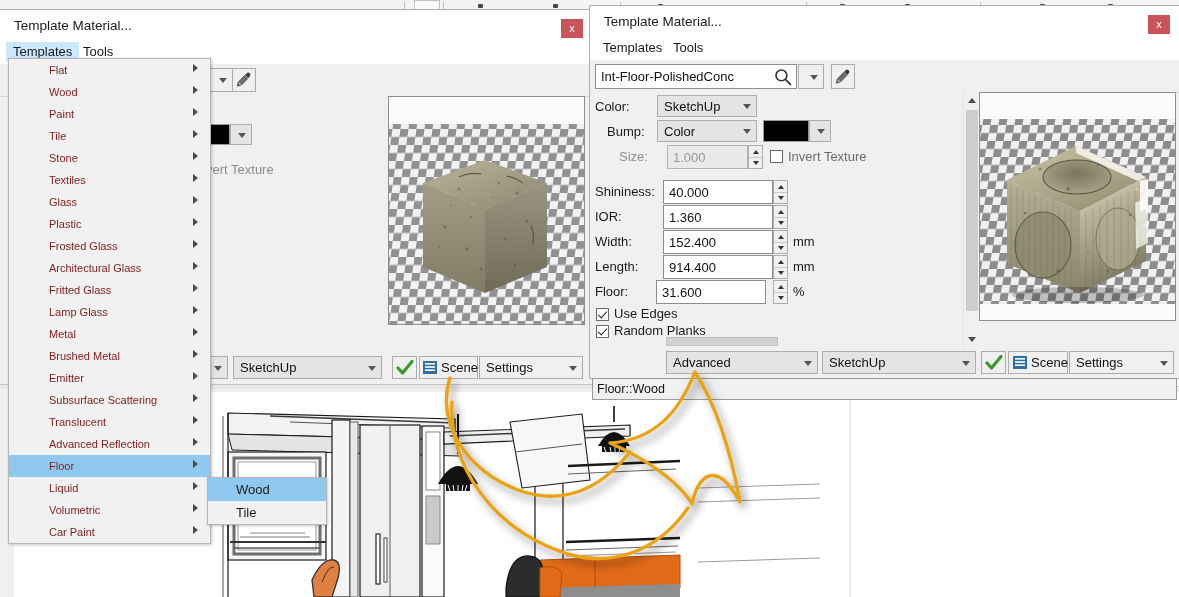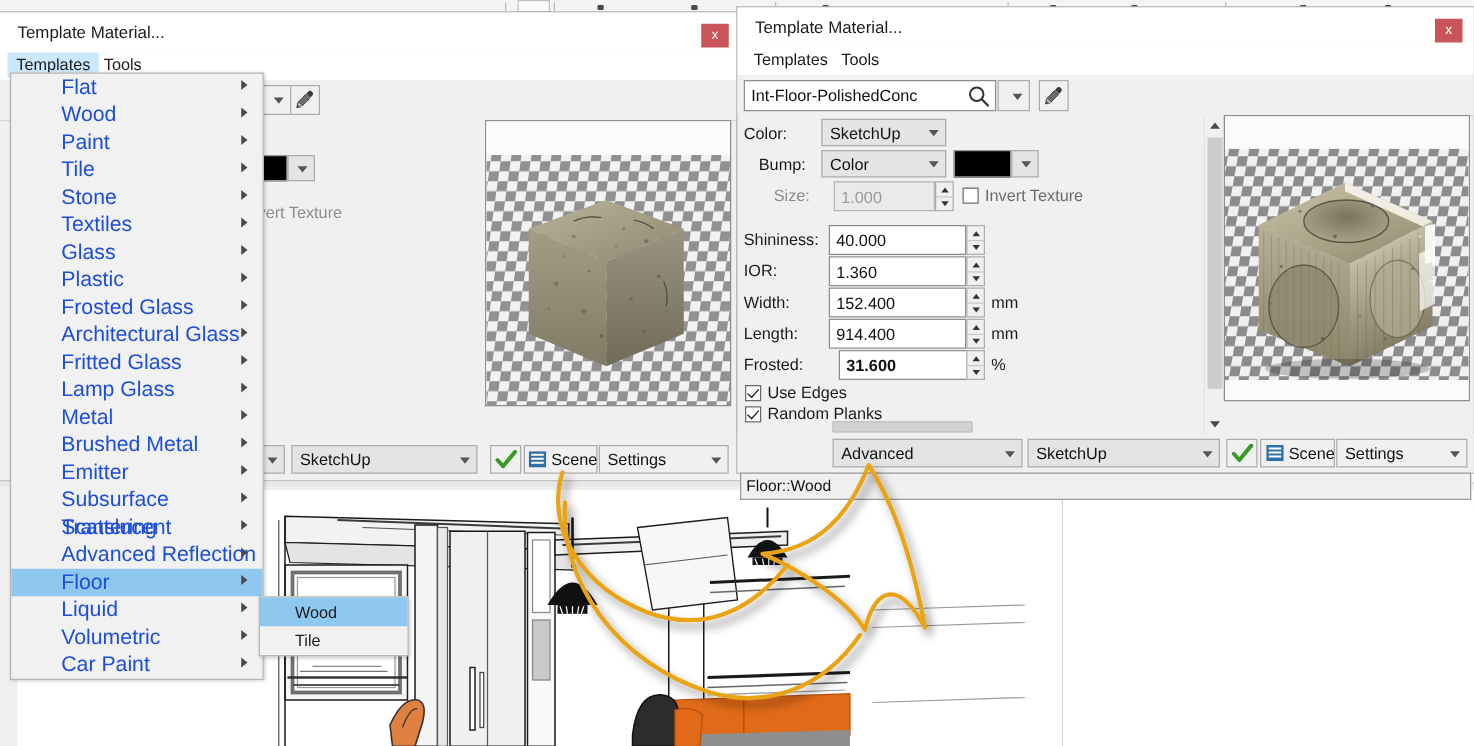--- a/index.html
+++ b/index.html
@@ -80,21 +80,21 @@
   .prev{position:absolute;border:1px solid #8d8d8d;background:#f4f4f4;box-sizing:border-box;overflow:hidden;}
 
   .statusbar{position:absolute;background:#f0f0f0;border:1px solid #9a9a9a;box-sizing:border-box;}
   .statusbar .st{position:absolute;left:4px;top:3px;font-size:12.5px;color:#111;}
 
   .btn{position:absolute;background:#f0f0f0;border:1px solid #adadad;box-sizing:border-box;cursor:pointer;}
   .btn .bt{position:absolute;font-size:13px;color:#111;}
 
   
   .dropmenu{position:absolute;background:#f1f1f1;border:1px solid #b6b6b6;box-shadow:1px 1px 3px rgba(0,0,0,.22);}
-  .dmi{position:relative;height:22px;line-height:22px;font-size:17px;color:#1d4ed8;cursor:default;}
+  .dmi{position:relative;height:22px;line-height:22px;font-size:11px;color:#7f1d1d;cursor:default;}
   .dmi .t{position:absolute;left:40px;top:0;}
   .dmi .ar{position:absolute;right:12px;top:5px;width:0;height:0;
            border-top:4px solid transparent;border-bottom:4px solid transparent;border-left:5px solid #4a4a4a;}
   .dmi.hl{background:#8fc8ee;}
   .submenu{position:absolute;background:#f1f1f1;border:1px solid #b6b6b6;box-shadow:1px 1px 3px rgba(0,0,0,.22);}
   .smi{position:relative;height:23px;line-height:23px;font-size:13px;color:#1a1a1a;cursor:default;}
   .smi .t{position:absolute;left:28px;top:0;}
   .smi.hl{background:#8fc8ee;}
 
   .iconbtn{position:absolute;background:#f0f0f0;border:1px solid #adadad;box-sizing:border-box;cursor:pointer;}
@@ -534,22 +534,22 @@
     <div class="spin" style="left:182px;top:163px;height:24px;">
       <div class="up">
           <i></i>
         </div>
       <div class="dn">
           <i></i>
         </div>
     </div>
     <span class="lbl" style="left:202px;top:167px;">mm</span>
 
-    <span class="lbl" style="left:4px;top:192px;">Frosted:</span>
-    <div class="tfield" style="left:80px;top:188px;width:110px;height:24px;font-weight:bold;">
+    <span class="lbl" style="left:4px;top:192px;">Floor:</span>
+    <div class="tfield" style="left:65px;top:188px;width:110px;height:24px;">
       <span class="v" style="top:4px;">31.600</span>
     </div>
     <div class="spin" style="left:182px;top:188px;height:24px;">
       <div class="up">
           <i></i>
         </div>
       <div class="dn">
           <i></i>
         </div>
     </div>

